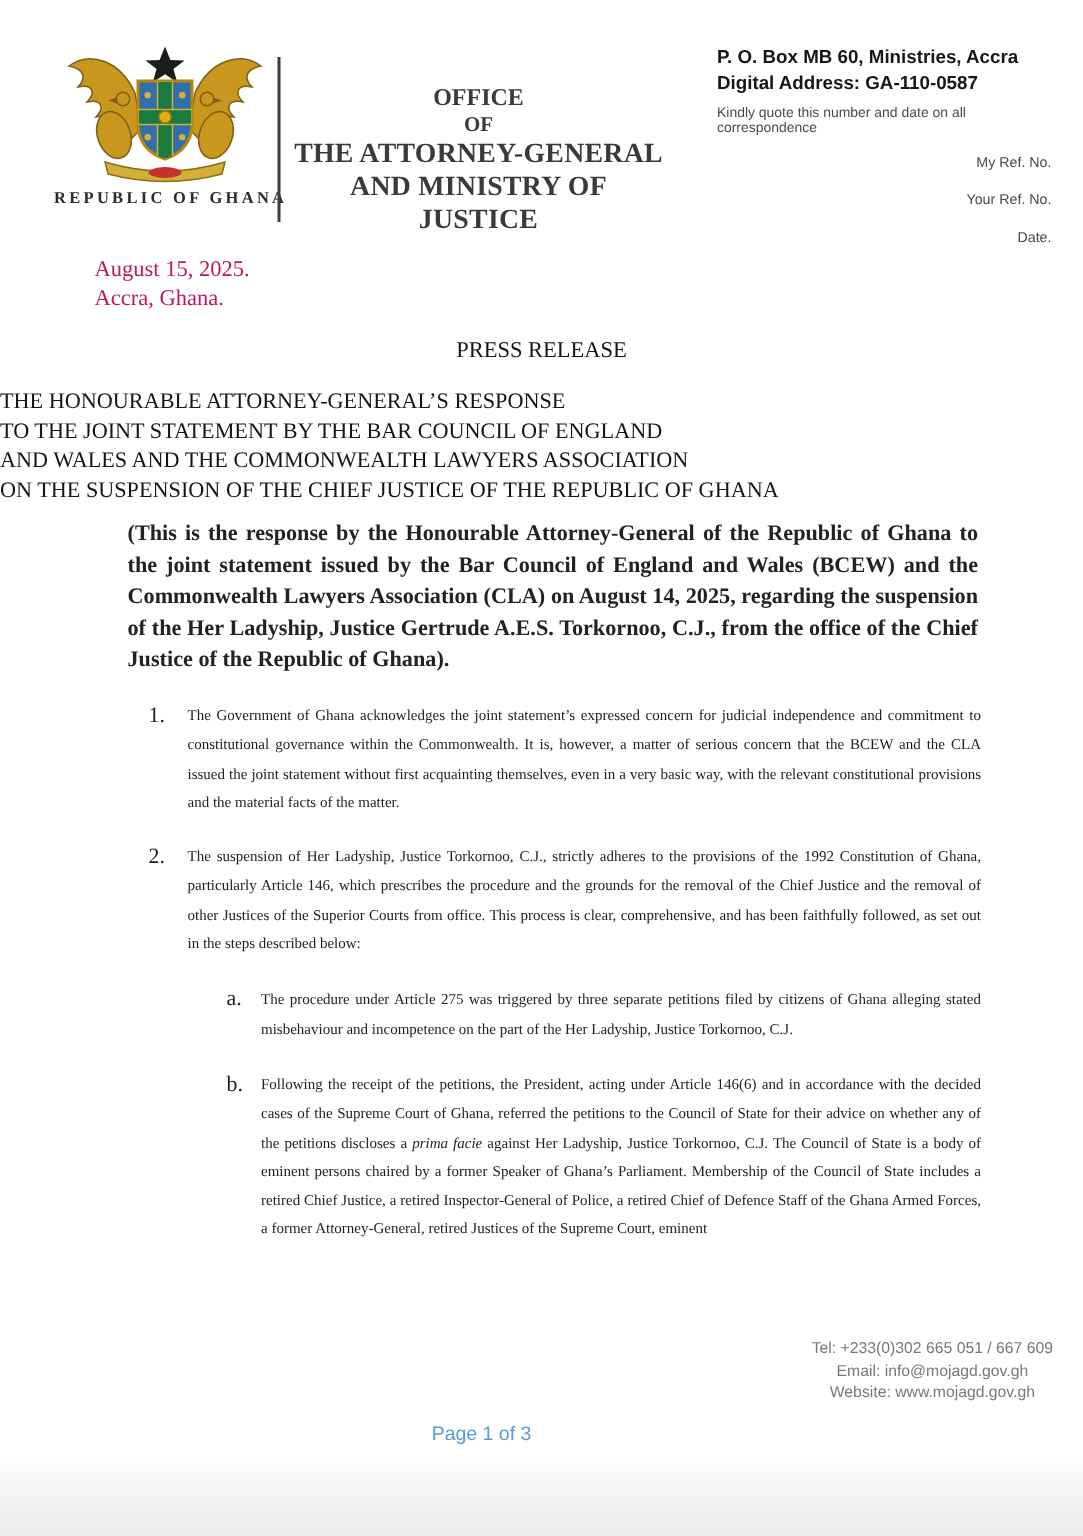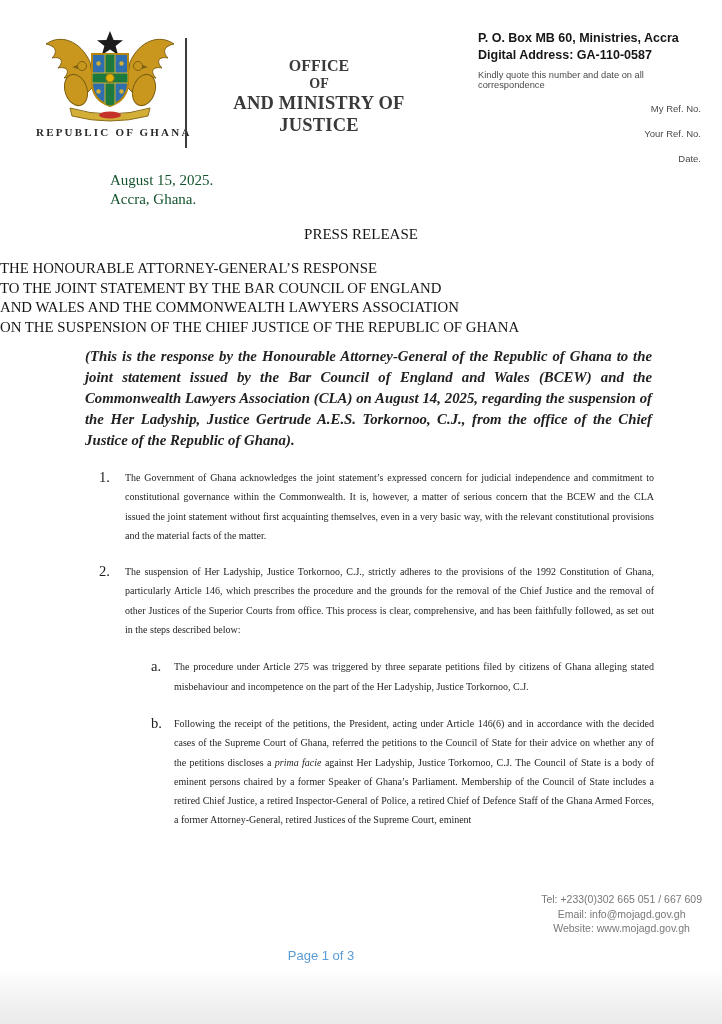--- a/index.html
+++ b/index.html
@@ -27,25 +27,25 @@
     position:absolute;left:478px;top:30px;width:228px;
     font-family:"Liberation Sans", sans-serif;
   }
   .po{font-size:12.5px;font-weight:700;color:#161616;line-height:16.5px;}
   .quote{font-size:9.3px;color:#4a4a4a;margin-top:7px;}
   .refrow{display:flex;align-items:flex-end;margin-top:13px;font-size:9.5px;color:#4a4a4a;flex-direction:column;}
   .reflabel{flex:none;margin-right:5px;white-space:nowrap;}
   .refline{flex:1;border-bottom:1.2px solid #6f6f6f;height:9px;}
   
   .letter-body{position:absolute;inset:0;padding-top:171px;}
-  .dateline{margin-left:110px;font-size:15px;line-height:19px;color:#14532d;}
+  .dateline{margin-left:63px;font-size:15px;line-height:19px;color:#be185d;}
   .pr-label{margin-top:17px;text-align:center;font-weight:400;font-size:15px;color:#151515;}
   .title{margin-top:16px;text-align:left;font-weight:400;font-size:14.8px;line-height:19.5px;color:#151515;}
   .intro{
-    margin:9px 70px 0 85px;font-style:italic;font-weight:700;
+    margin:9px 70px 0 85px;font-weight:700;
     font-size:14.8px;line-height:21px;text-align:justify;color:#222;
   }
   .item{display:flex;margin:17px 68px 0 99px;}
   .item .num{flex:none;width:26px;font-size:14.6px;line-height:19.3px;}
   .subitem{display:flex;margin:18px 68px 0 151px;}
   .subitem .letter{flex:none;width:23px;font-size:14.6px;line-height:19.3px;}
   .itext{
     flex:1;margin:0;font-size:10px;line-height:19.3px;text-align:justify;color:#1e1e1e;
   }
   .itext em{font-style:italic;}
@@ -108,20 +108,21 @@
         <ellipse cx="70" cy="87" rx="11" ry="3.6" fill="#c4342b"></ellipse>
       </svg>
       <div class="republic">REPUBLIC OF GHANA</div>
     </div>
 
     <div class="vdivider"></div>
 
     <div class="office-title">
       <div class="ot-s">OFFICE</div>
       <div class="ot-xs">OF</div>
+      <div class="ot-l">THE ATTORNEY-GENERAL</div>
       <div class="ot-l">AND MINISTRY OF JUSTICE</div>
     </div>
 
     <div class="contact">
       <div class="po">P. O. Box MB 60, Ministries, Accra</div>
       <div class="po">Digital Address: GA-110-0587</div>
       <div class="quote">Kindly quote this number and date on all correspondence</div>
       <div class="refrow">
         <span class="reflabel">My Ref. No.</span>
         <span class="refline"></span>

